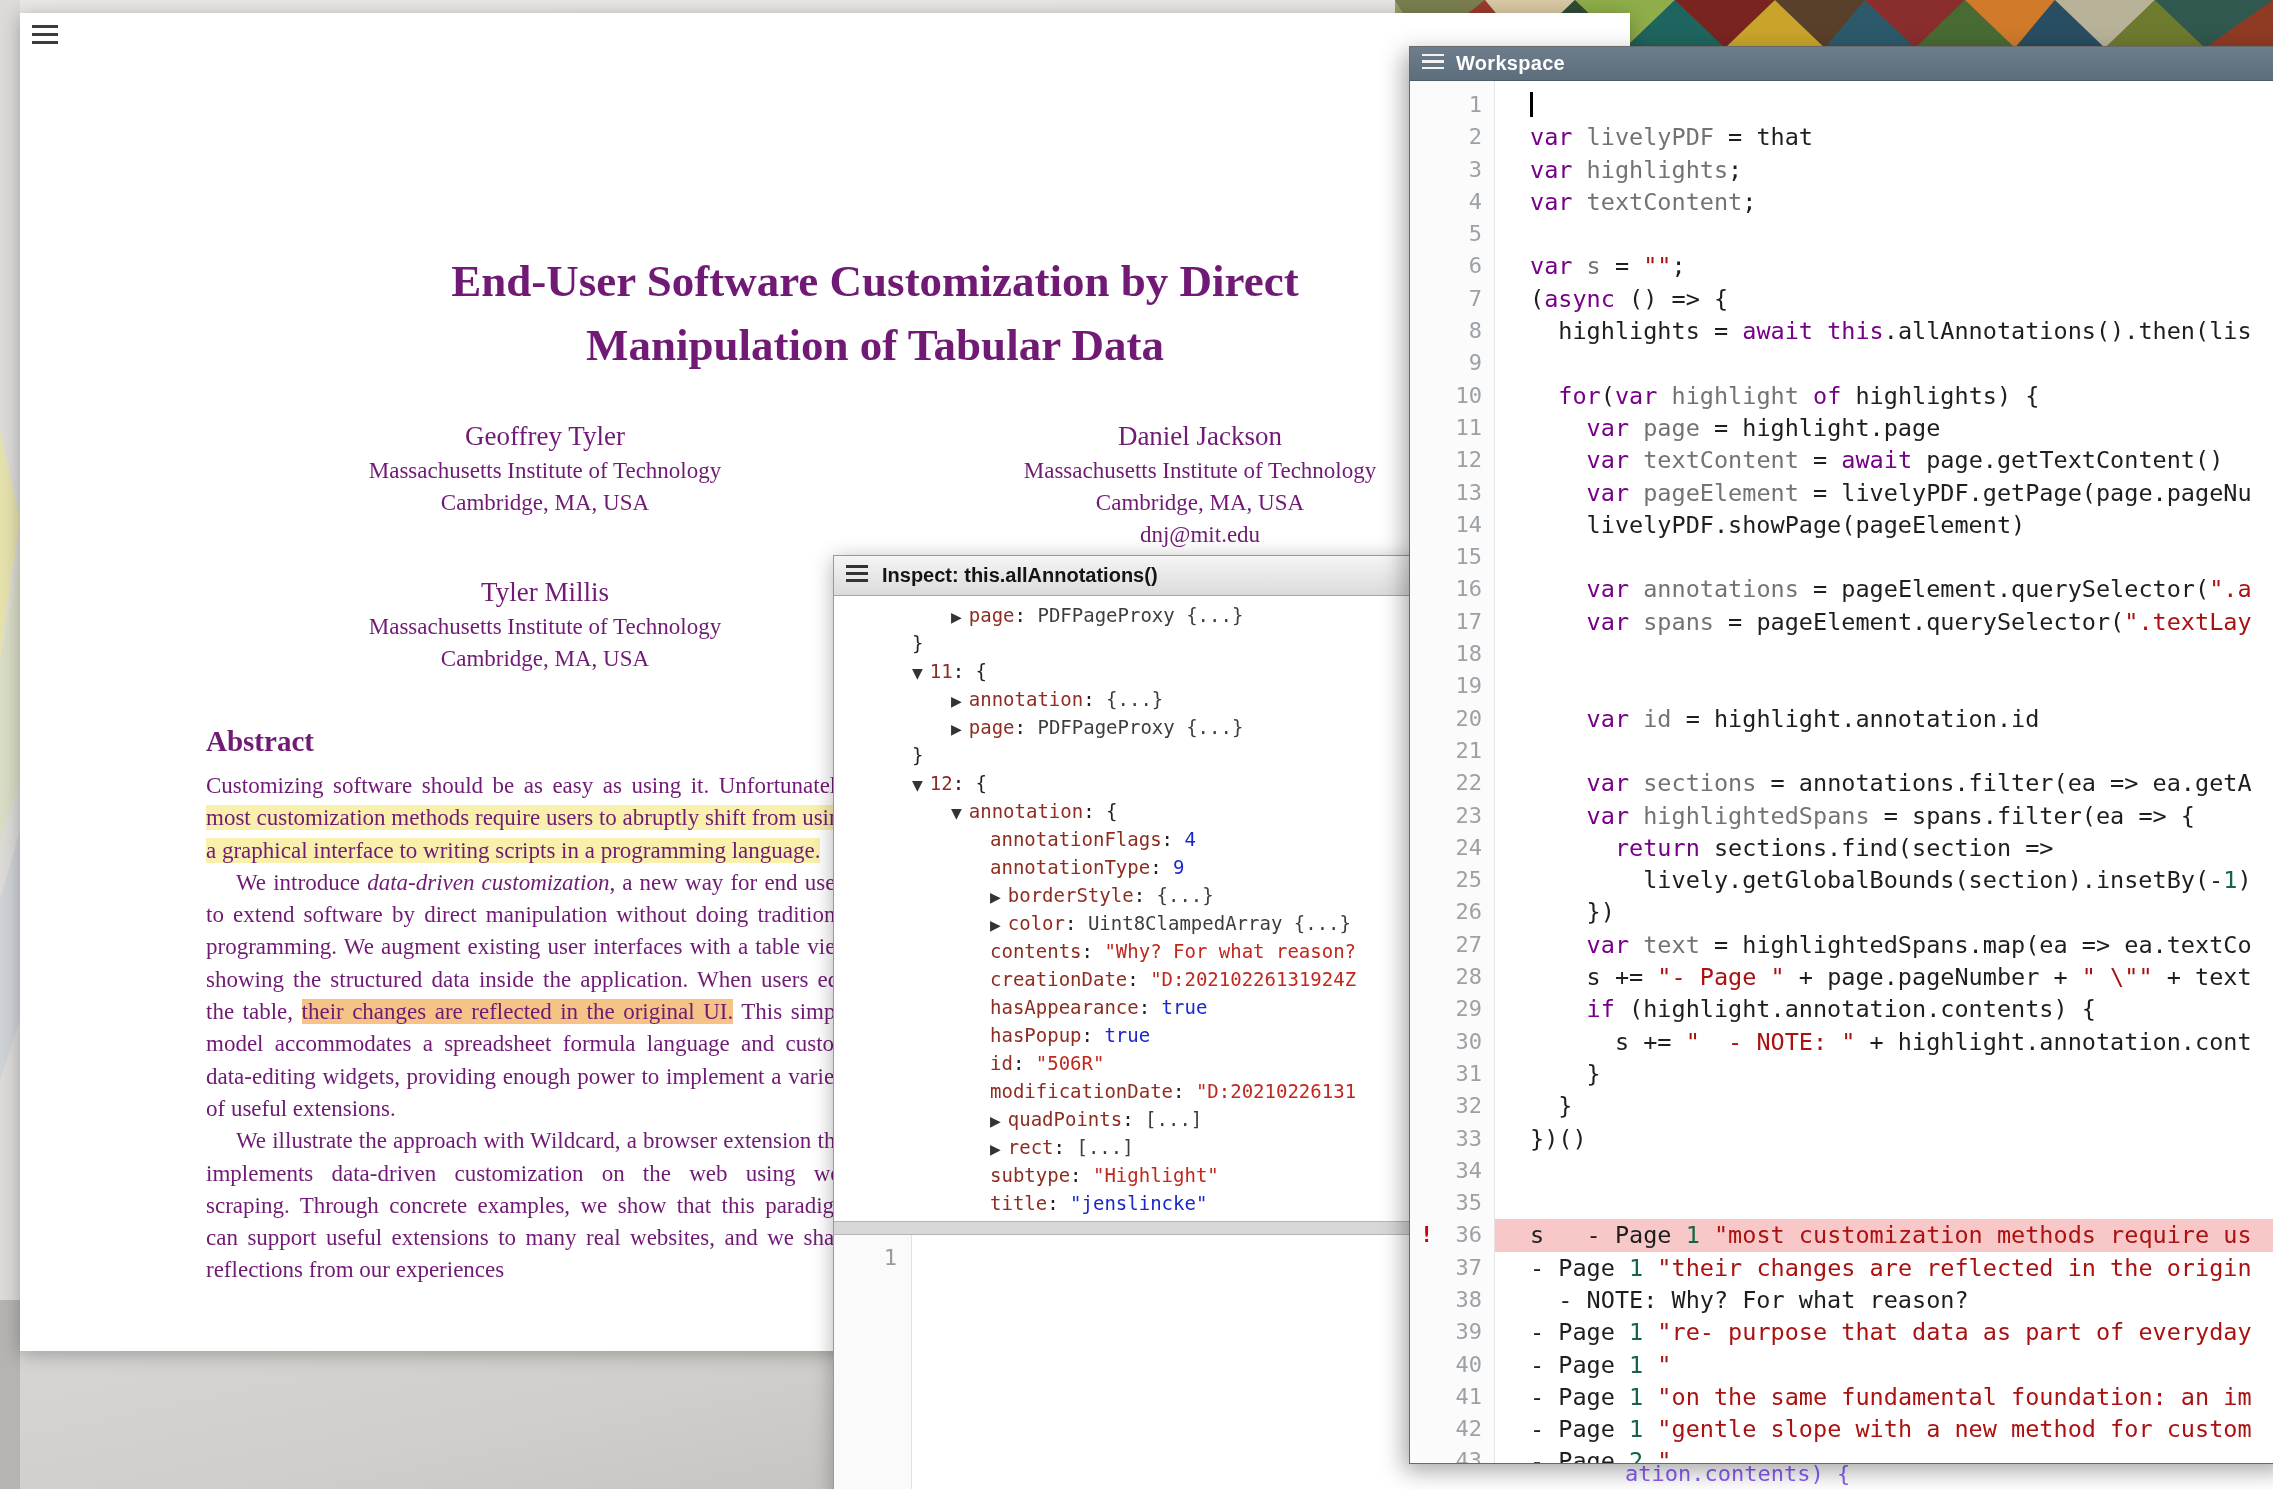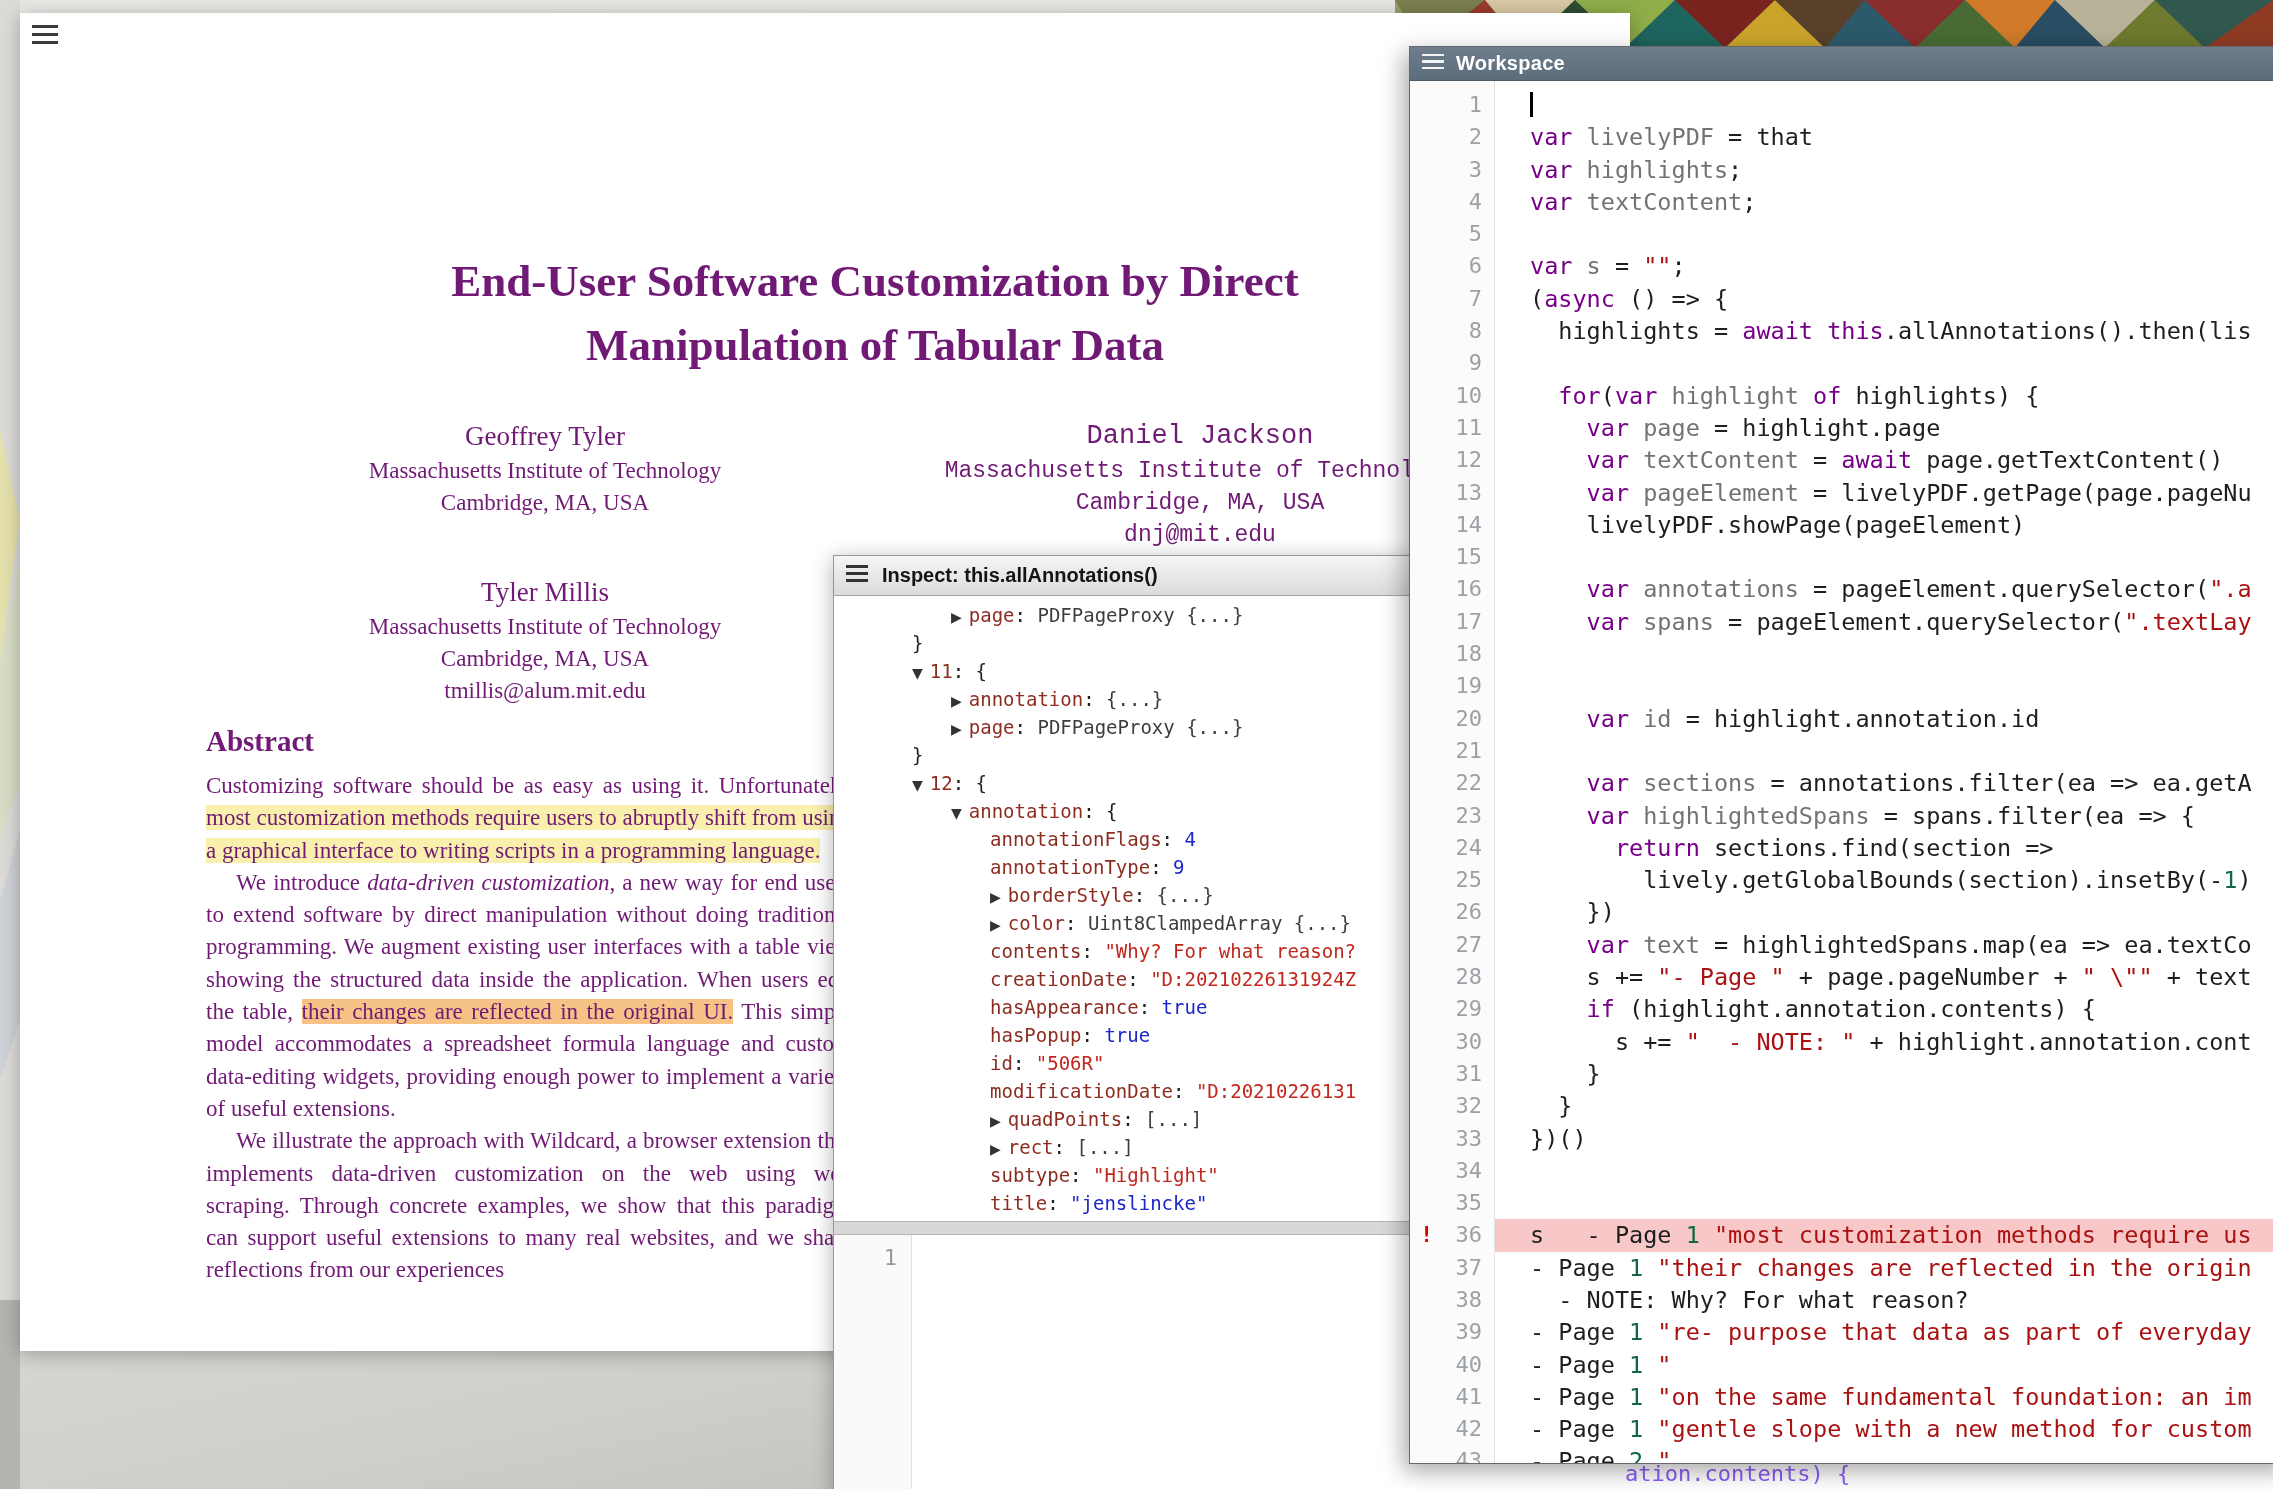--- a/index.html
+++ b/index.html
@@ -24,21 +24,21 @@
     box-shadow:0 3px 18px rgba(0,0,0,.28);z-index:2;overflow:hidden;
     font-family:"Liberation Serif",serif;color:#701a75;}
   .pdf-burger{position:absolute;left:12px;top:12px;width:26px;cursor:pointer;}
   .pdf-burger i{display:block;height:3px;background:#3c3c3c;margin-bottom:5px;}
   .paper-title{position:absolute;left:160px;top:236px;width:1390px;text-align:center;
     font-weight:bold;font-size:45px;line-height:64px;}
   .author{position:absolute;width:650px;text-align:center;}
   .a-name{font-size:27px;line-height:38px;}
   .a-line{font-size:23px;line-height:32px;}
   .author-1{left:200px;top:404px;}
-  .author-2{left:855px;top:404px;font-family:Liberation Mono, monospace;}
+  .author-2{left:855px;top:404px;}
   .author-3{left:200px;top:560px;}
   .abs-head{position:absolute;left:186px;top:712px;font-size:29px;font-weight:bold;}
   .abs-body{position:absolute;left:186px;top:757px;width:646px;font-size:23px;line-height:32.3px;text-align:justify;}
   .para.indent{text-indent:30px;}
   .it{font-style:italic;}
   .hl-yellow{background:#f9f0ae;}
   .hl-orange{background:#f6c386;}
 
   
   .insp-window{position:absolute;left:833px;top:555px;width:1440px;height:941px;background:#fff;
@@ -154,21 +154,20 @@
     <div class="author author-2">
       <div class="a-name">Daniel Jackson</div>
       <div class="a-line">Massachusetts Institute of Technology</div>
       <div class="a-line">Cambridge, MA, USA</div>
       <div class="a-line">dnj@mit.edu</div>
     </div>
     <div class="author author-3">
       <div class="a-name">Tyler Millis</div>
       <div class="a-line">Massachusetts Institute of Technology</div>
       <div class="a-line">Cambridge, MA, USA</div>
-      <div class="a-line">tmillis@alum.mit.edu</div>
     </div>
 
     <div class="abs-head">Abstract</div>
     <div class="abs-body">
         <div class="para"><span>Customizing software should be as easy as using it. Unfortunately, </span><span class="hl-yellow">most customization methods require users to abruptly shift from using a graphical interface to writing scripts in a programming language.</span></div>
         <div class="para indent"><span>We introduce </span><span class="it">data-driven customization</span><span>, a new way for end users to extend software by direct manipulation without doing traditional programming. We augment existing user interfaces with a table view showing the structured data inside the application. When users edit the table, </span><span class="hl-orange">their changes are reflected in the original UI.</span><span> This simple model accommodates a spreadsheet formula language and custom data-editing widgets, providing enough power to implement a variety of useful extensions.</span></div>
         <div class="para indent"><span>We illustrate the approach with Wildcard, a browser extension that implements data-driven customization on the web using web scraping. Through concrete examples, we show that this paradigm can support useful extensions to many real websites, and we share reflections from our experiences</span></div>
       </div>
   </div>
 

